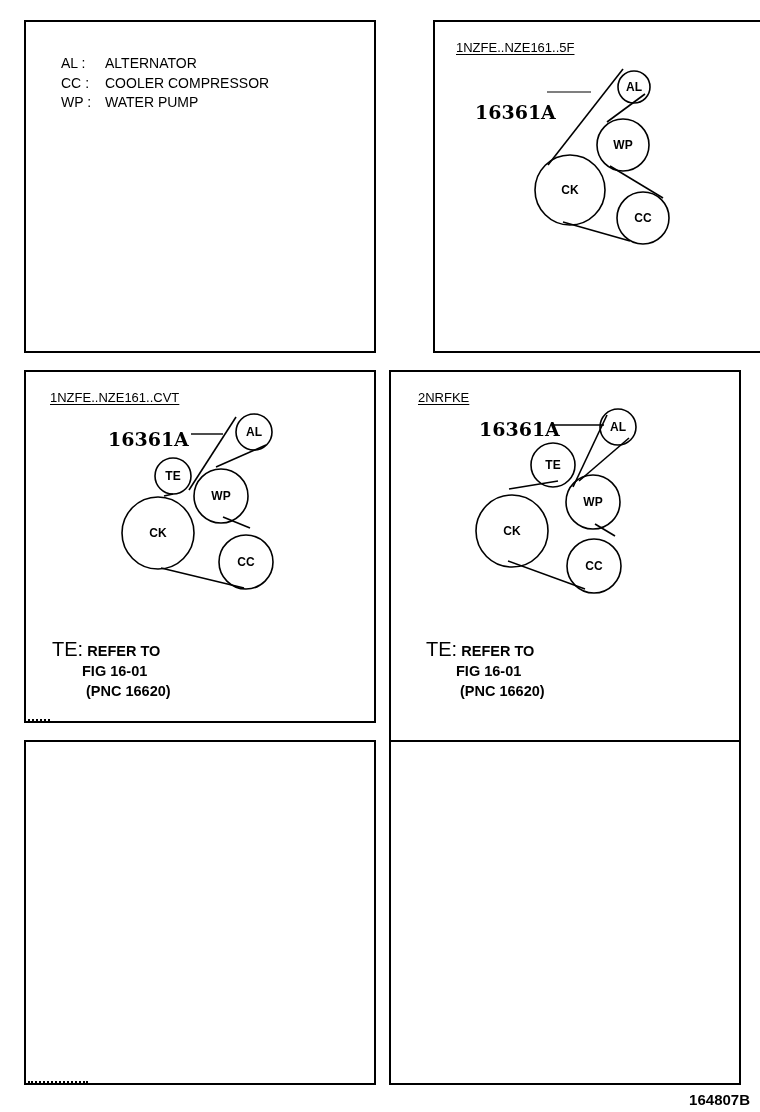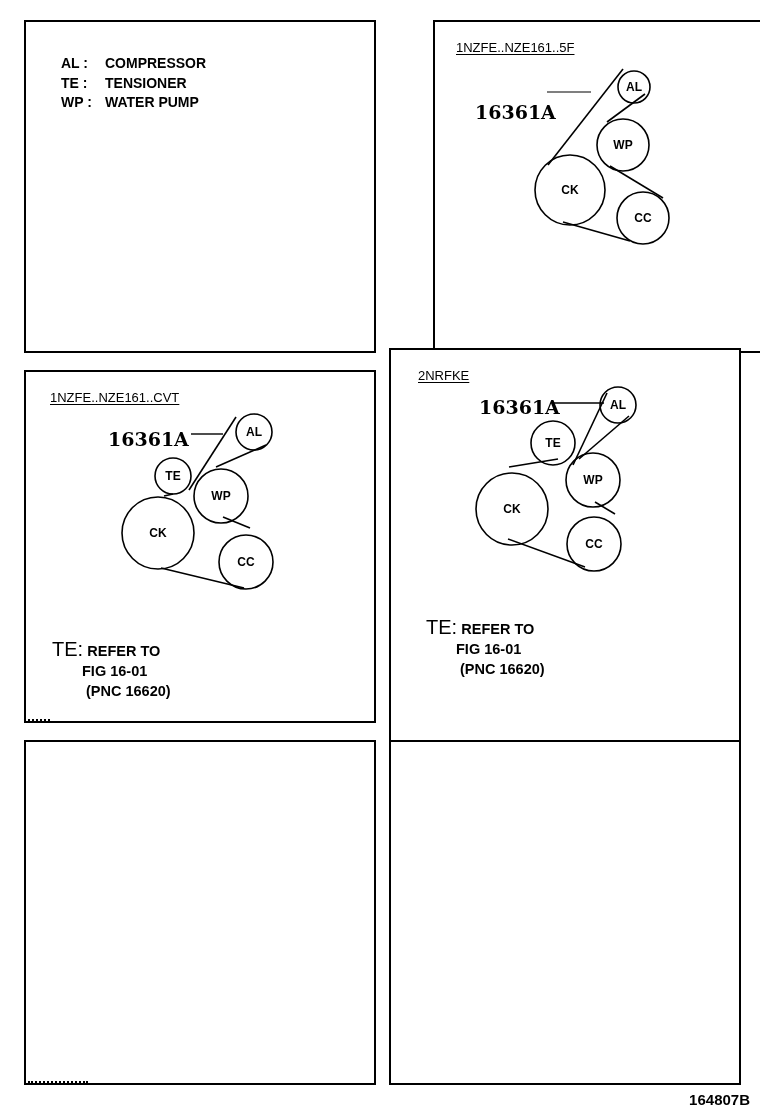--- a/index.html
+++ b/index.html
@@ -14,29 +14,29 @@
   .note .prefix { font-family: "Liberation Sans", sans-serif; font-size: 20px; }
   .note .bold { font-family: Liberation Sans, sans-serif; font-weight: bold; font-size: 14.5px; }
   .part-label { font-family: "DejaVu Serif", serif; font-weight: bold; font-size: 19px; }
   svg { position: absolute; left: 0; top: 0; overflow: visible; }
   .footer-id { position: absolute; right: 10px; bottom: 4px; font-size: 15px; font-weight: bold; }
   .dots { position: absolute; height: 0; border-top: 2px dotted #000; }
 </style>
 </head>
 <body>
 
-<div class="panel" style="left:24px; top:20px; width:352px; height:333px;font-weight:bold;">
+<div class="panel" style="left:24px; top:20px; width:352px; height:333px;">
   <div class="legend">
     <div class="legend-row">
       <span class="legend-code"><span>AL</span> <span>:</span></span>
-      <span>COMPRESSOR</span>
+      <span>ALTERNATOR</span>
     </div>
     <div class="legend-row">
-      <span class="legend-code"><span>TE</span> <span>:</span></span>
-      <span>TENSIONER</span>
+      <span class="legend-code"><span>CC</span> <span>:</span></span>
+      <span>COOLER COMPRESSOR</span>
     </div>
     <div class="legend-row">
       <span class="legend-code"><span>WP</span> <span>:</span></span>
       <span>WATER PUMP</span>
     </div>
   </div>
 </div>
 
 <div class="panel" style="left:389px; top:20px; width:352px; height:333px;margin-left:44px;">
   <div class="panel-title" style="left:21px; top:18px;">1NZFE..NZE161..5F</div>
@@ -91,21 +91,21 @@
     <text class="part-label" x="82" y="74">16361A</text>
   </svg>
   <div class="note" style="left:26px; top:267px;">
     <div><span class="prefix">TE:</span> <span class="bold">REFER TO</span></div>
     <div class="bold" style="padding-left:30px;">FIG 16-01</div>
     <div class="bold" style="padding-left:34px;">(PNC 16620)</div>
   </div>
   <div class="dots" style="left:2px; bottom:0; width:22px;"></div>
 </div>
 
-<div class="panel" style="left:389px; top:348px; width:352px; height:410px;">
+<div class="panel" style="left:389px; top:370px; width:352px; height:410px;">
   <div class="panel-title" style="left:27px; top:18px;">2NRFKE</div>
   <svg width="352" height="353">
     <g fill="none" stroke="#000" stroke-width="1.6">
       <line x1="216" y1="43" x2="182" y2="115"></line>
       <line x1="238" y1="66" x2="188" y2="109"></line>
       <line x1="167" y1="109" x2="118" y2="117"></line>
       <line x1="204" y1="152" x2="224" y2="164"></line>
       <line x1="117" y1="189" x2="194" y2="217"></line>
       <line x1="162" y1="53" x2="213" y2="53" stroke-width="1.4"></line>
       <circle cx="227" cy="55" r="18"></circle>

